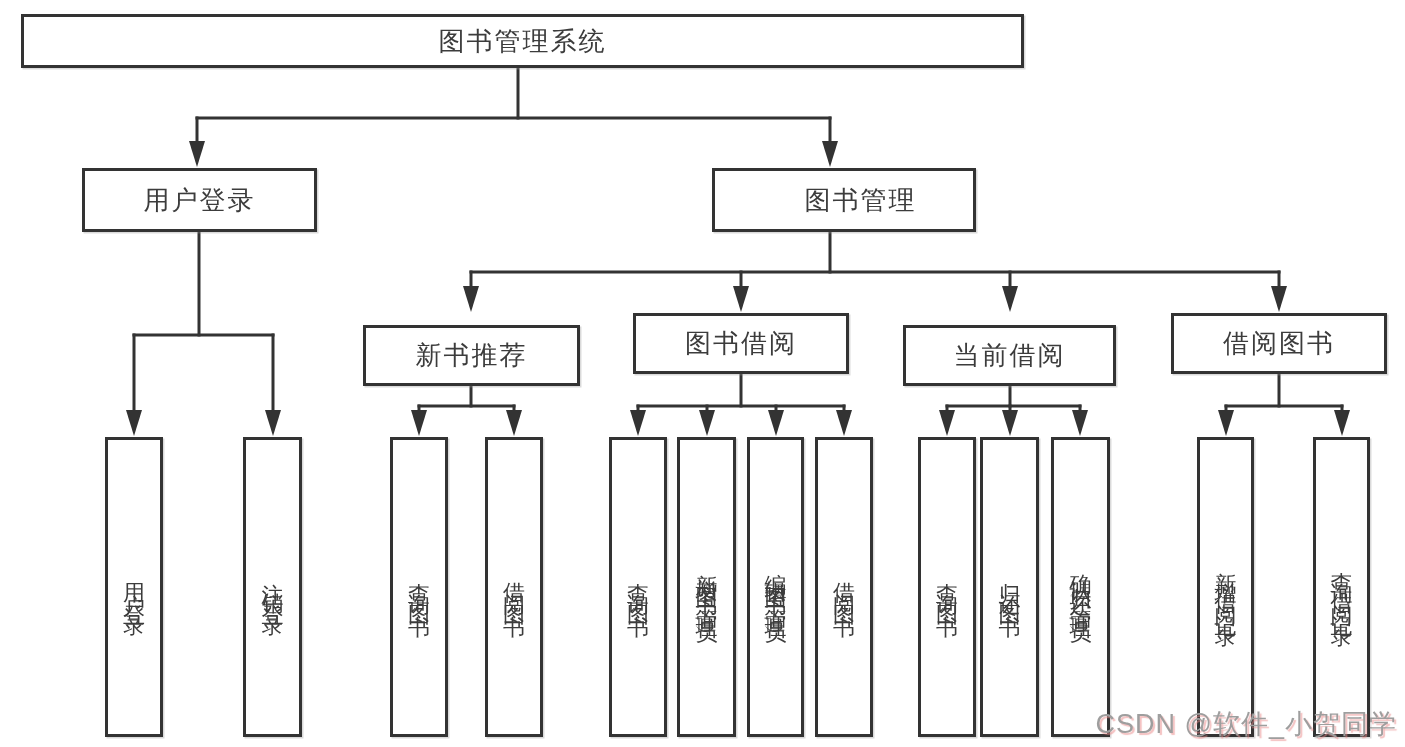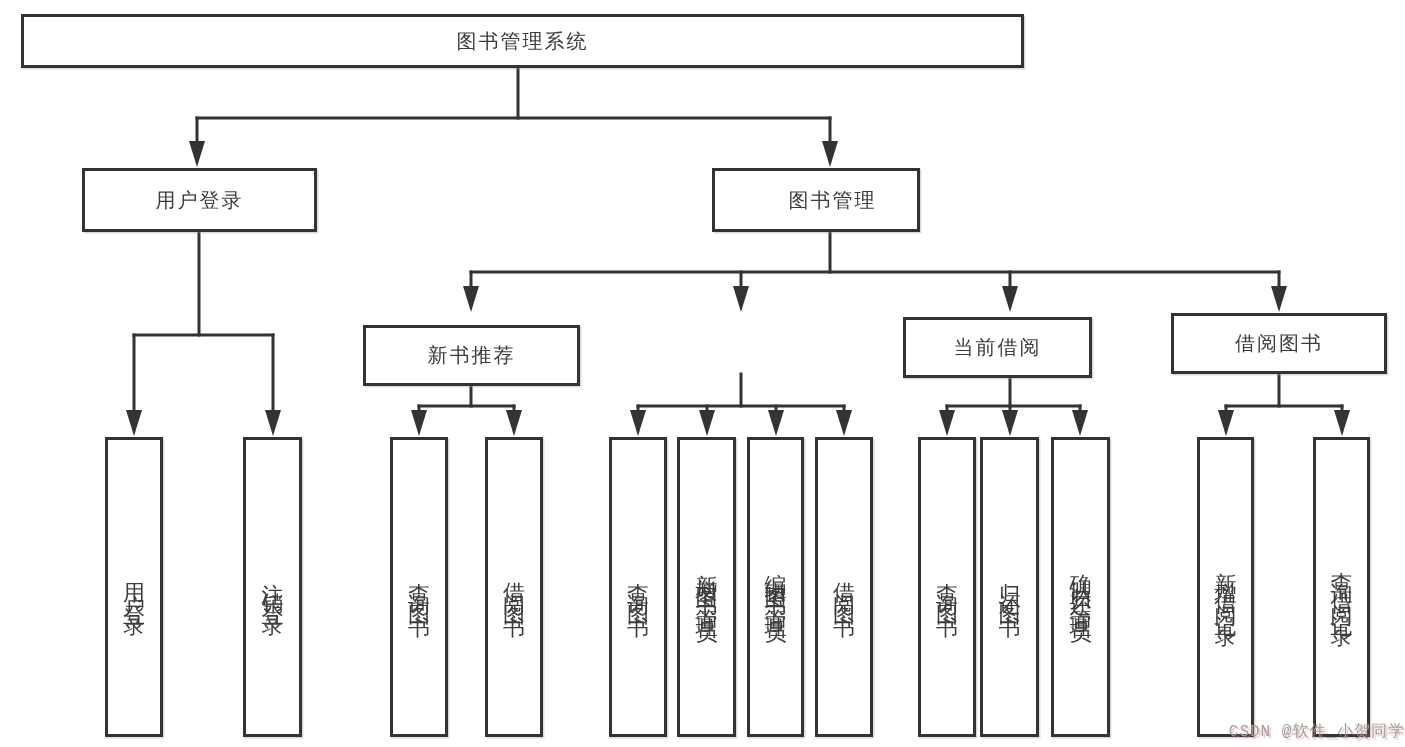--- a/index.html
+++ b/index.html
@@ -8,29 +8,29 @@
     font-family:"Liberation Sans","DejaVu Sans",sans-serif;color:#3c3c3c;
   }
   .connectors{position:absolute;left:0;top:0;width:1405px;height:747px;}
   .connectors line{stroke:#333333;stroke-width:3;stroke-linecap:square;}
   .connectors polygon{fill:#333333;stroke:none;}
   .box{
     position:absolute;background:#ffffff;border:3px solid #333333;box-sizing:border-box;
     display:flex;align-items:center;justify-content:center;
     box-shadow:1.5px 1.5px 0 rgba(150,150,150,0.35);
   }
-  .h-label{font-size:20px;letter-spacing:2px;white-space:nowrap;}
+  .h-label{font-size:26px;letter-spacing:2px;white-space:nowrap;}
   .v-label{
     writing-mode:vertical-rl;text-orientation:mixed;
     font-size:22px;letter-spacing:11px;line-height:1.1;white-space:nowrap;
   }
   .v-label.long{letter-spacing:7px;}
   .watermark{
-    position:absolute;right:0;bottom:5px;font-size:16px;letter-spacing:1px;
-    color:#9e9e9e;text-shadow:2px 2px 1px rgba(235,140,140,0.55);white-space:nowrap;font-family:Liberation Mono, monospace;
+    position:absolute;right:8px;bottom:5px;font-size:27px;letter-spacing:1px;
+    color:#9e9e9e;text-shadow:2px 2px 1px rgba(235,140,140,0.55);white-space:nowrap;
   }
 </style>
 </head>
 <body>
 
 <div class="canvas">
 
   <svg class="connectors" viewBox="0 0 1405 747" xmlns="http://www.w3.org/2000/svg">
     <g>
       <line x1="518" y1="68" x2="518" y2="118"></line>
@@ -100,28 +100,31 @@
     </g>
   </svg>
 
   <div class="box" style="left:21px;top:14px;width:1003px;height:54px;">
     <span class="h-label">图书管理系统</span>
   </div>
 
   <div class="box" style="left:82px;top:168px;width:235px;height:64px;">
     <span class="h-label">用户登录</span>
   </div>
-  <div class="box" style="left:712px;top:168px;width:208px;height:64px;padding-left:33px;">
+  <div class="box" style="left:712px;top:168px;width:264px;height:64px;padding-left:33px;">
     <span class="h-label">图书管理</span>
   </div>
 
   <div class="box" style="left:363px;top:313px;width:217px;height:61px;margin-top:12px;">
     <span class="h-label">新书推荐</span>
   </div>
-  <div class="box" style="left:903px;top:317px;width:189px;height:61px;">
+  <div class="box" style="left:633px;top:313px;width:216px;height:61px;">
+    <span class="h-label">图书借阅</span>
+  </div>
+  <div class="box" style="left:903px;top:325px;width:213px;height:61px;">
     <span class="h-label">当前借阅</span>
   </div>
   <div class="box" style="left:1171px;top:313px;width:216px;height:61px;">
     <span class="h-label">借阅图书</span>
   </div>
 
   <div class="box" style="left:105px;top:437px;width:58px;height:300px;">
     <span class="v-label">用户登录</span>
   </div>
   <div class="box" style="left:243px;top:437px;width:59px;height:300px;">

